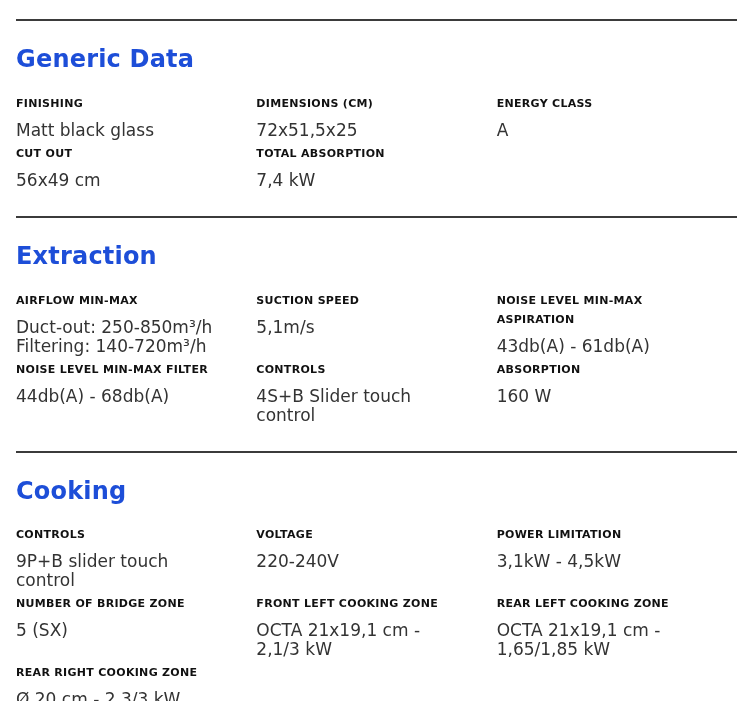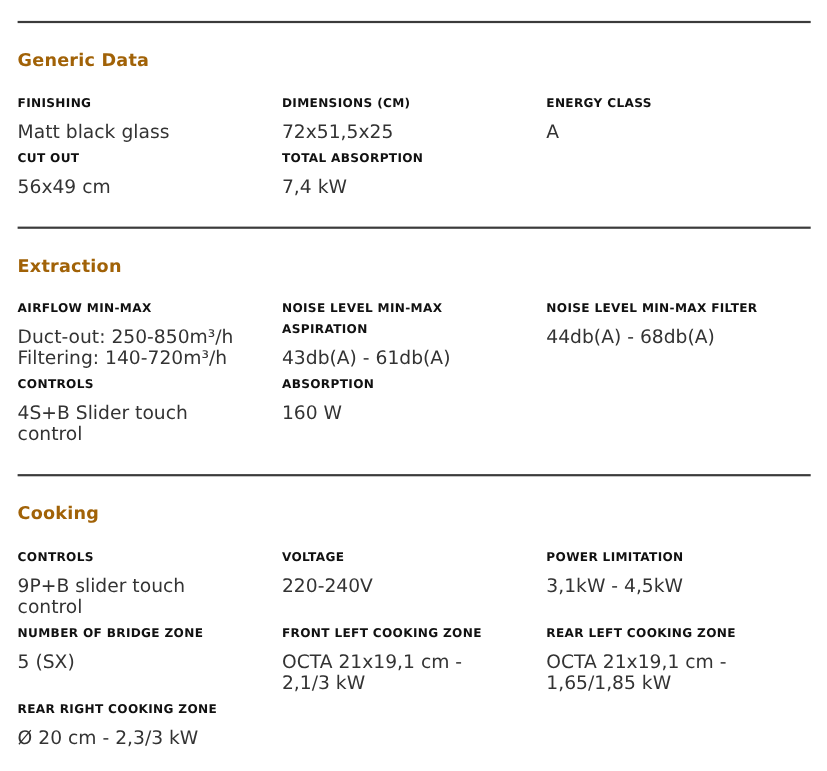--- a/index.html
+++ b/index.html
@@ -14,24 +14,24 @@
     width: 752px;
     padding: 19px 15px 4px 16px;
   }
   hr.rule {
     border: 0;
     border-top: 2px solid #3b3b3b;
     margin: 0;
     height: 0;
   }
   .section-title {
-    font-size: 16px;
+    font-size: 24px;
     font-weight: bold;
     line-height: 1.2;
-    color: #a16207;
+    color: #1d4ed8;
     margin: 24px 0 20px 0;
     letter-spacing: 0.2px;
   }
   .field-grid {
     display: grid;
     grid-template-columns: repeat(3, 1fr);
     row-gap: 4px;
     padding-bottom: 26px;
   }
   .field {
@@ -102,20 +102,26 @@
     <div class="field-grid">
   <div class="field">
     <div class="field-label">AIRFLOW MIN-MAX</div>
     <div class="field-values">
   <div class="field-value">Duct-out: 250-850m³/h</div>
 
   <div class="field-value">Filtering: 140-720m³/h</div>
 </div>
   </div>
 
+  <div class="field">
+    <div class="field-label">SUCTION SPEED</div>
+    <div class="field-values">
+  <div class="field-value">5,1m/s</div>
+</div>
+  </div>
 
   <div class="field">
     <div class="field-label">NOISE LEVEL MIN-MAX ASPIRATION</div>
     <div class="field-values">
   <div class="field-value">43db(A) - 61db(A)</div>
 </div>
   </div>
 
   <div class="field">
     <div class="field-label">NOISE LEVEL MIN-MAX FILTER</div>

